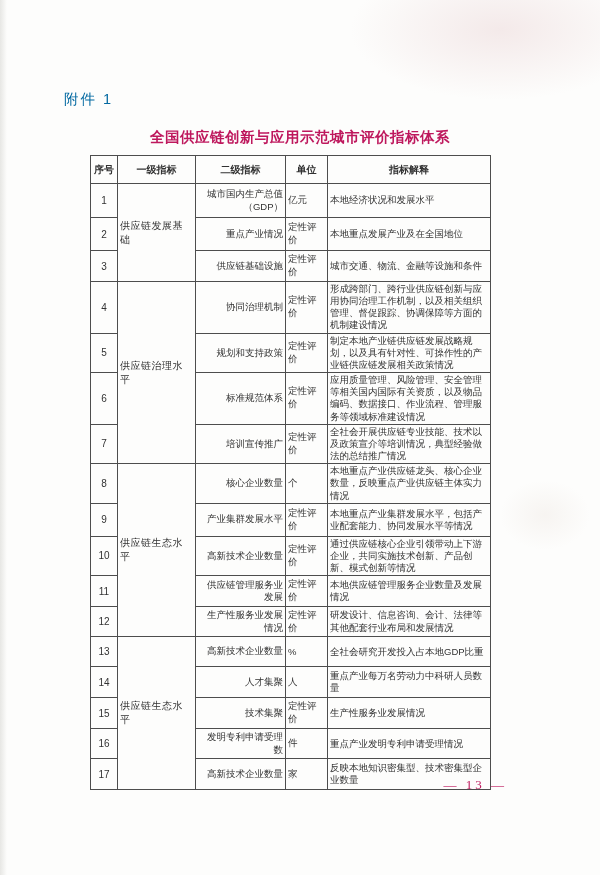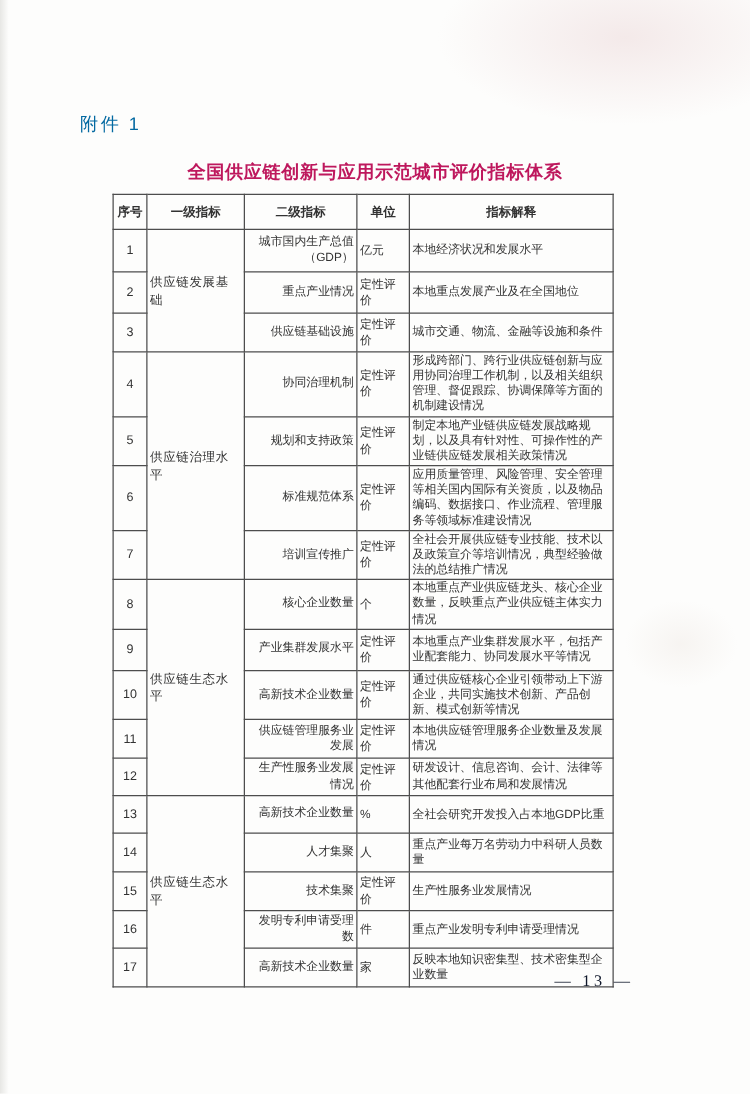--- a/index.html
+++ b/index.html
@@ -65,21 +65,21 @@
   tbody tr:nth-child(10) { height: 35px; }
   tbody tr:nth-child(11) { height: 31px; padding-left: 28px; }
   tbody tr:nth-child(12) { height: 30px; }
   tbody tr:nth-child(13) { height: 30px; }
   tbody tr:nth-child(14) { height: 31px; }
   tbody tr:nth-child(15) { height: 31px; padding-left: 44px; }
   tbody tr:nth-child(16) { height: 30px; }
   tbody tr:nth-child(17) { height: 31px; }
   .page-number {
     position: absolute; top: 777px; right: 93px;
-    font-size: 13px; color: #0f172a; letter-spacing: 3px;
+    font-size: 13px; color: #be185d; letter-spacing: 3px;
     font-family: "Liberation Serif", "DejaVu Serif", serif;
   }
 </style>
 </head>
 <body>
 
 <div class="scan-edge-left"></div>
 <div class="scan-smudge-top-right"></div>
 <div class="scan-smudge-mid-right"></div>
 

